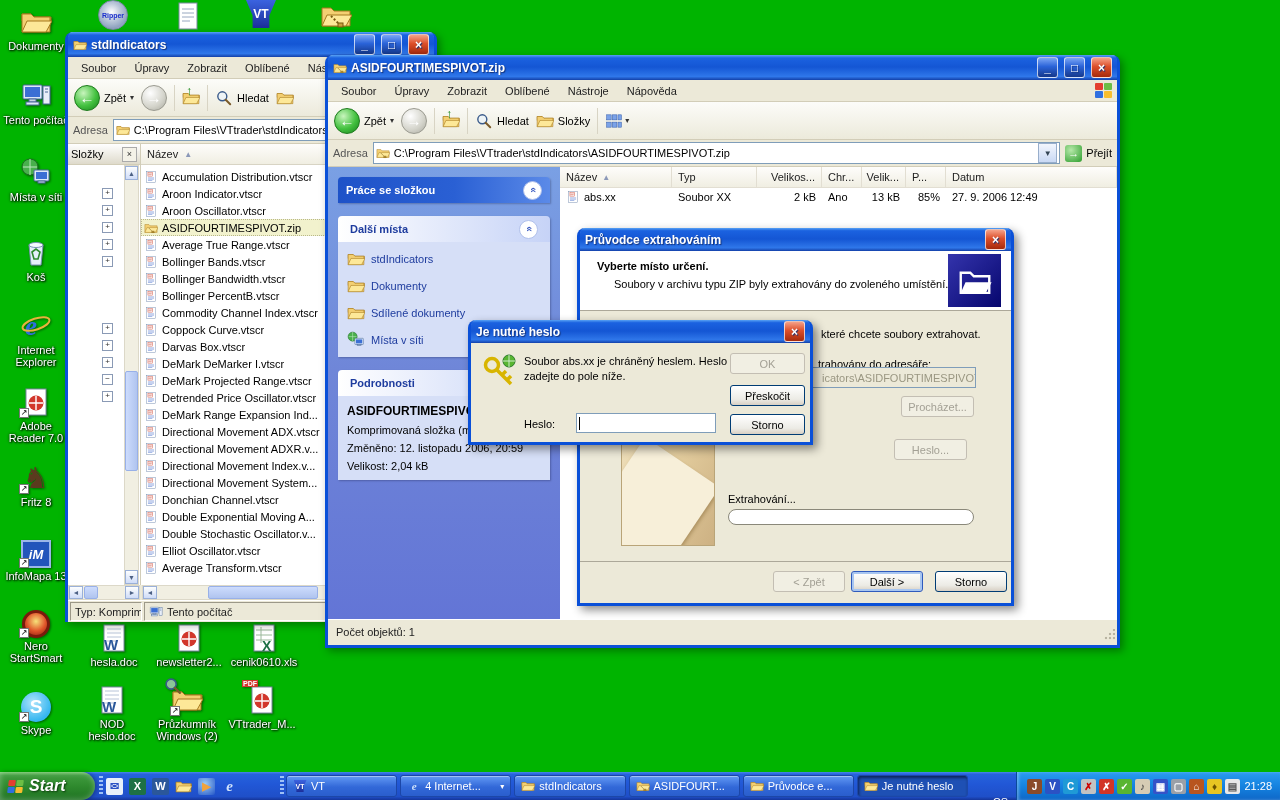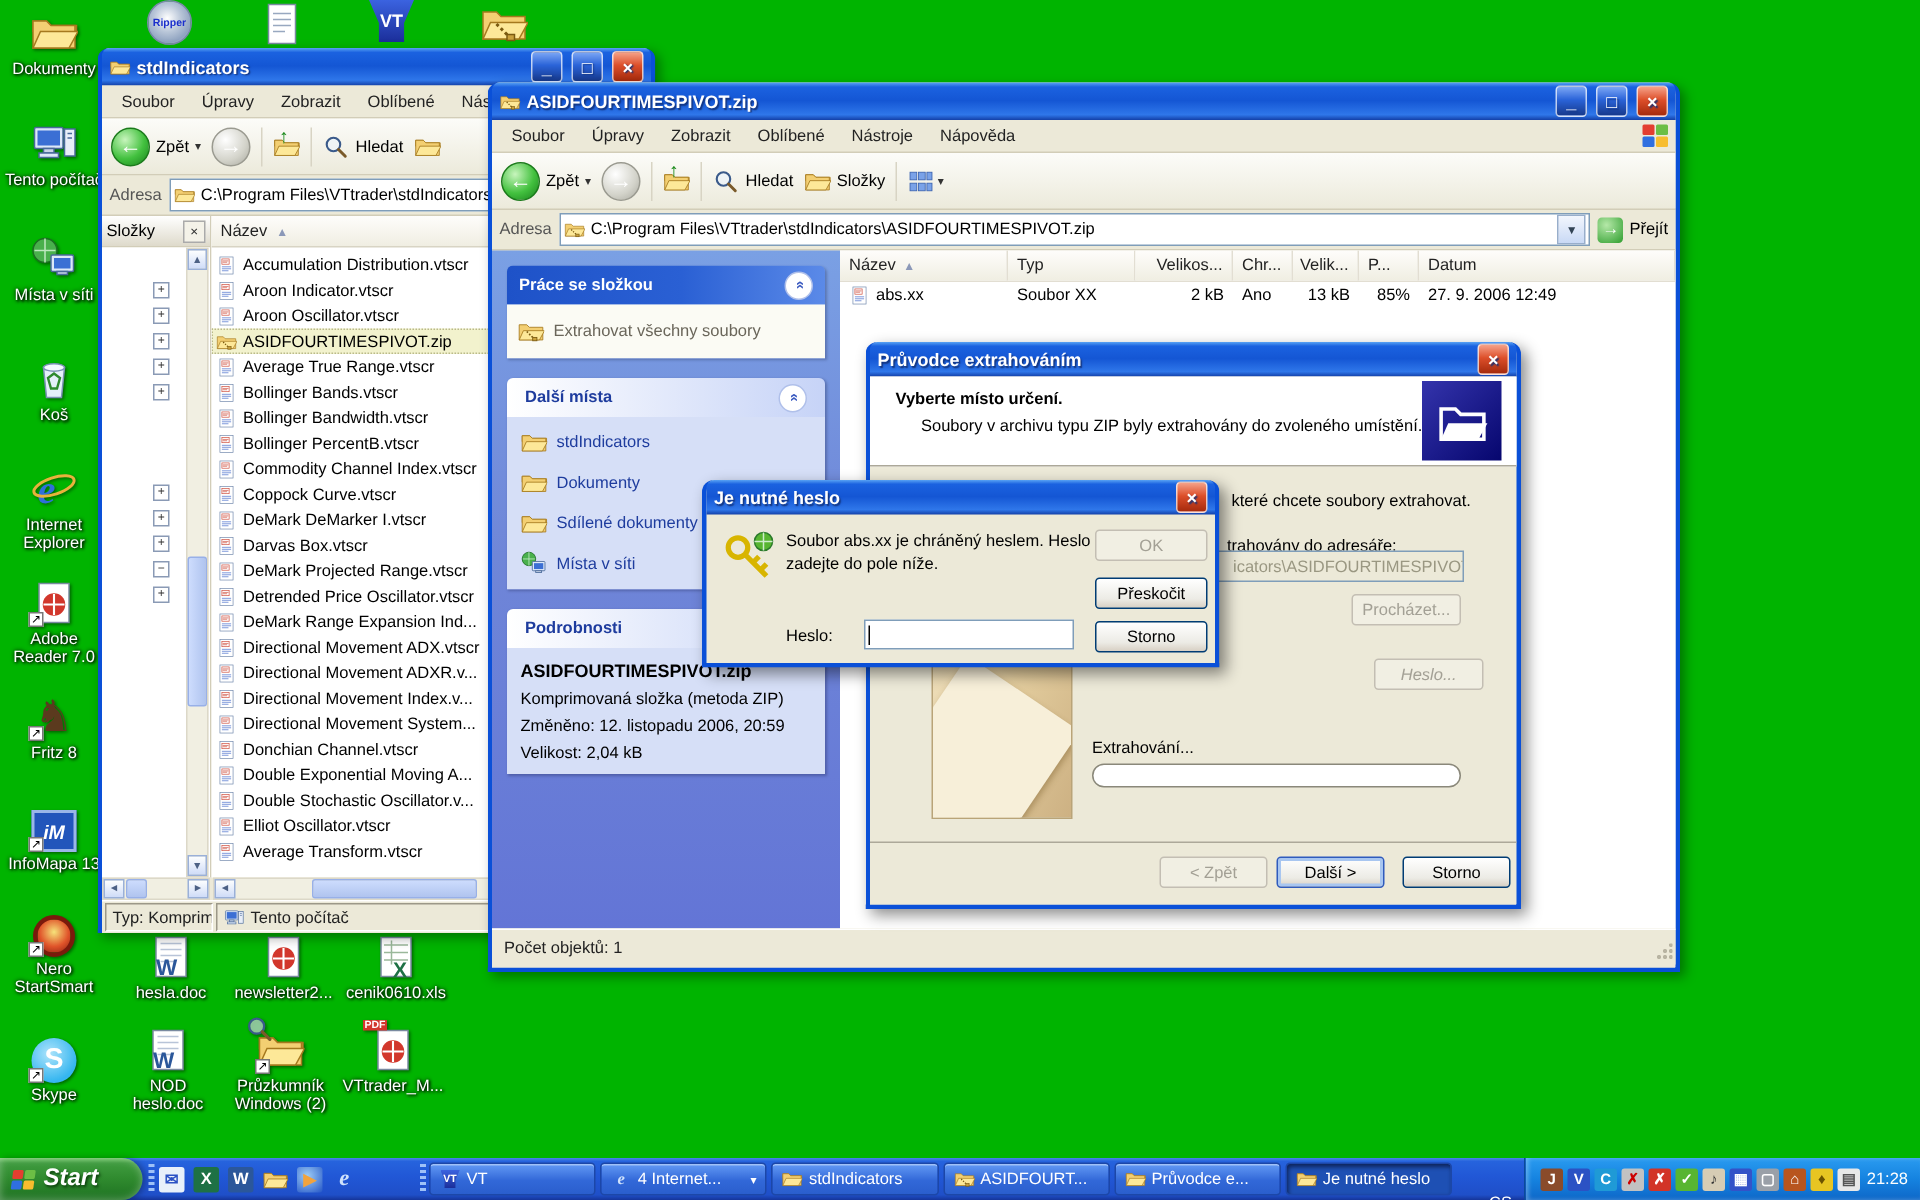--- a/index.html
+++ b/index.html
@@ -126,21 +126,21 @@
   .wh2{position:absolute;left:34px;top:27px;}
   .wicon{position:absolute;right:10px;top:3px;width:53px;height:53px;background:linear-gradient(135deg,#3434ac,#06066e);
          display:flex;align-items:center;justify-content:center;}
   .wbody{position:relative;height:252px;}
   .wline1{position:absolute;left:241px;top:17px;color:#000;white-space:nowrap;}
   .wline2{position:absolute;left:238px;top:47px;color:#000;white-space:nowrap;}
   .wpath{position:absolute;left:120px;top:56px;width:276px;height:21px;box-sizing:border-box;background:#ece9d8;
          border:1px solid #7f9db9;color:#9a9782;display:flex;align-items:center;overflow:hidden;white-space:nowrap;}
   .wpath span{padding-left:121px;}
   .wbtn1{position:absolute;left:321px;top:85px;width:73px;}
-  .wbtn2{position:absolute;left:336px;top:128px;width:73px;font-style:italic;}
+  .wbtn2{position:absolute;left:314px;top:128px;width:73px;}
   .wimg{position:absolute;left:41px;top:116px;width:92px;height:117px;
         background:linear-gradient(115deg,#efe0bd 0%,#e3cd9e 45%,#cdb183 100%);
         border:1px solid #b9a478;overflow:hidden;}
   .wimg::after{content:"";position:absolute;left:-18px;top:24px;width:90px;height:120px;background:#f7efd9;
         transform:rotate(34deg);box-shadow:2px 2px 4px rgba(120,90,40,.45);}
   .wprog-lbl{position:absolute;left:148px;top:182px;}
   .wprog{position:absolute;left:148px;top:198px;width:246px;height:16px;box-sizing:border-box;background:#fff;
          border:1px solid #8a887a;border-radius:9px;}
   .wfoot{position:absolute;left:0;right:0;bottom:0;height:41px;border-top:1px solid #aca899;}
   .wfoot .xpbtn{position:absolute;top:9px;width:72px;}
@@ -614,29 +614,29 @@
                   </svg>
                 </span>
                 <span class="ftext">Coppock Curve.vtscr</span>
               </div>
               <div class="frow">
                 <span class="fic">
                   <svg viewBox="0 0 32 32" width="14" height="14">
                     <use href="#i-script"></use>
                   </svg>
                 </span>
+                <span class="ftext">Darvas Box.vtscr</span>
+              </div>
+              <div class="frow">
+                <span class="fic">
+                  <svg viewBox="0 0 32 32" width="14" height="14">
+                    <use href="#i-script"></use>
+                  </svg>
+                </span>
                 <span class="ftext">DeMark DeMarker I.vtscr</span>
-              </div>
-              <div class="frow">
-                <span class="fic">
-                  <svg viewBox="0 0 32 32" width="14" height="14">
-                    <use href="#i-script"></use>
-                  </svg>
-                </span>
-                <span class="ftext">Darvas Box.vtscr</span>
               </div>
               <div class="frow">
                 <span class="fic">
                   <svg viewBox="0 0 32 32" width="14" height="14">
                     <use href="#i-script"></use>
                   </svg>
                 </span>
                 <span class="ftext">DeMark Projected Range.vtscr</span>
               </div>
               <div class="frow">
@@ -831,28 +831,20 @@
     </div>
     <div class="body2">
       <div class="b2main">
         <div class="tpane">
           <div class="panel">
             <div class="phead1">
               <span>Práce se složkou</span>
               <span class="chevc">
                   <span class="chev">«</span>
                 </span>
-            </div>
-            <div class="pbody1">
-              <div class="tlink">
-                <span class="ic18"><svg viewBox="0 0 32 32">
-                      <use href="#i-zip"></use>
-                    </svg></span>
-                <span>Extrahovat všechny soubory</span>
-              </div>
             </div>
           </div>
           <div class="panel">
             <div class="phead2">
               <span>Další místa</span>
               <span class="chevc">
                   <span class="chev">«</span>
                 </span>
             </div>
             <div class="pbody2" id="places2">

